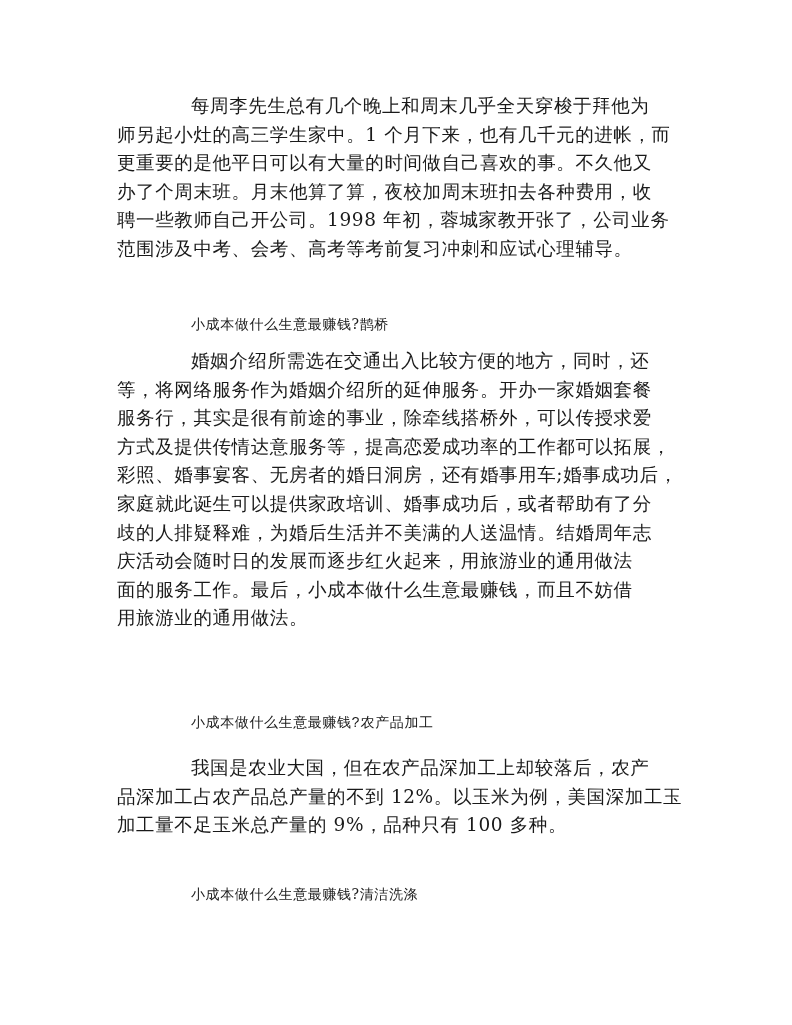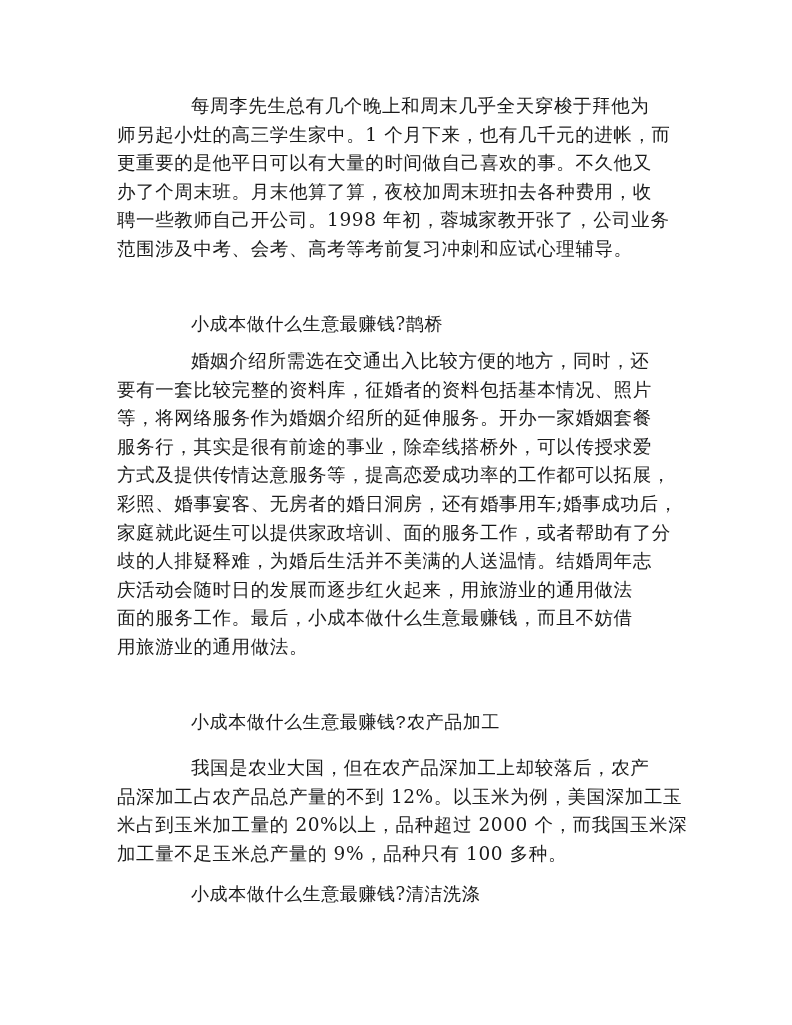--- a/index.html
+++ b/index.html
@@ -3,57 +3,55 @@
   <meta charset="utf-8">
   <style>
     html, body { margin: 0; padding: 0; background: #ffffff; }
     body { width: 792px; height: 1025px; position: relative; overflow: hidden;
            font-family: "DejaVu Serif", "Liberation Serif", serif; color: #1a1a1a; }
     .page { position: absolute; left: 0; top: 0; width: 792px; height: 912px; }
     .para { position: absolute; left: 117px; width: 566px; }
     .line { display: block; height: 28.6px; line-height: 28.6px; font-size: 18.5px;
             white-space: nowrap; letter-spacing: 0.6px; }
     .indent { padding-left: 74px; }
-    .heading { position: absolute; left: 191px; font-size: 18px; line-height: 28px;
+    .heading { position: absolute; left: 191px; font-size: 14px; line-height: 28px;
                white-space: nowrap; letter-spacing: 0.6px; }
   </style>
 </head>
 <body>
 
 <div class="page">
 
   <div class="para" style="top:92px;">
     <span class="line indent">每周李先生总有几个晚上和周末几乎全天穿梭于拜他为</span>
     <span class="line">师另起小灶的高三学生家中。1 个月下来，也有几千元的进帐，而</span>
     <span class="line">更重要的是他平日可以有大量的时间做自己喜欢的事。不久他又</span>
     <span class="line">办了个周末班。月末他算了算，夜校加周末班扣去各种费用，收</span>
     <span class="line">聘一些教师自己开公司。1998 年初，蓉城家教开张了，公司业务</span>
     <span class="line">范围涉及中考、会考、高考等考前复习冲刺和应试心理辅导。</span>
   </div>
 
   <div class="heading" style="top:310px;">小成本做什么生意最赚钱?鹊桥</div>
 
   <div class="para" style="top:347px;">
     <span class="line indent">婚姻介绍所需选在交通出入比较方便的地方，同时，还</span>
-    <span class="line">要有一套比较完整的资料库，征婚者的资料包括基本情况、照片</span>
     <span class="line">等，将网络服务作为婚姻介绍所的延伸服务。开办一家婚姻套餐</span>
     <span class="line">服务行，其实是很有前途的事业，除牵线搭桥外，可以传授求爱</span>
     <span class="line">方式及提供传情达意服务等，提高恋爱成功率的工作都可以拓展，</span>
     <span class="line">彩照、婚事宴客、无房者的婚日洞房，还有婚事用车;婚事成功后，</span>
-    <span class="line">家庭就此诞生可以提供家政培训、面的服务工作，或者帮助有了分</span>
+    <span class="line">家庭就此诞生可以提供家政培训、婚事成功后，或者帮助有了分</span>
     <span class="line">歧的人排疑释难，为婚后生活并不美满的人送温情。结婚周年志</span>
     <span class="line">庆活动会随时日的发展而逐步红火起来，用旅游业的通用做法</span>
     <span class="line">面的服务工作。最后，小成本做什么生意最赚钱，而且不妨借</span>
     <span class="line">用旅游业的通用做法。</span>
   </div>
 
   <div class="heading" style="top:709px;font-family:Liberation Mono, monospace;">小成本做什么生意最赚钱?农产品加工</div>
 
   <div class="para" style="top:754px;">
     <span class="line indent">我国是农业大国，但在农产品深加工上却较落后，农产</span>
     <span class="line">品深加工占农产品总产量的不到 12%。以玉米为例，美国深加工玉</span>
-    <span class="line">米占到玉米加工量的 20%以上，品种超过 2000 个，而我国玉米深</span>
     <span class="line">加工量不足玉米总产量的 9%，品种只有 100 多种。</span>
   </div>
 
   <div class="heading" style="top:880px;">小成本做什么生意最赚钱?清洁洗涤</div>
 
 </div>
 
 </body></html>

